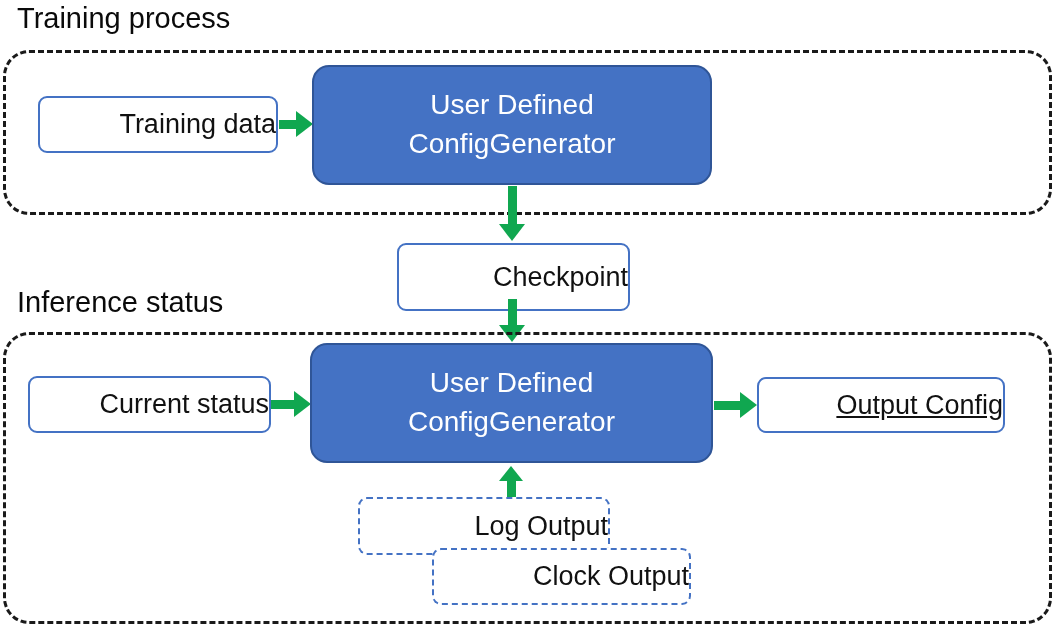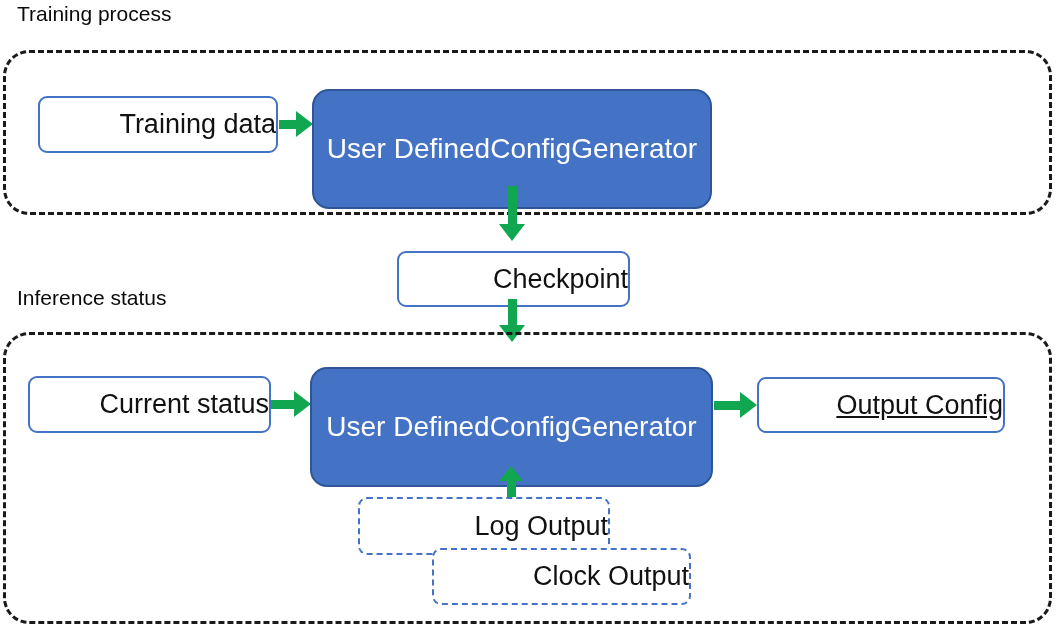--- a/index.html
+++ b/index.html
@@ -10,21 +10,21 @@
   }
   .canvas {
     position: relative;
     width: 1057px;
     height: 631px;
     background: #ffffff;
     overflow: hidden;
   }
   .section-label {
     position: absolute;
-    font-size: 21px;
+    font-size: 29px;
     color: #0a0a0a;
     white-space: nowrap;
   }
   .dash-container {
     position: absolute;
     border: 3px dashed #1a1a1a;
     border-radius: 26px;
     box-sizing: border-box;
     background: transparent;
   }
@@ -44,28 +44,27 @@
   .node.dashed {
     border-style: dashed;
   }
   .bluebox {
     position: absolute;
     box-sizing: border-box;
     background: #4472C4;
     border: 2px solid #2F5597;
     border-radius: 17px;
     display: flex;
-    flex-direction: row;
+    flex-direction: column;
     align-items: center;
     justify-content: center;
     color: #ffffff;
     font-size: 28px;
     line-height: 1.38;
     text-align: center;
-    margin-top: 24px;
   }
   .arrow {
     position: absolute;
     display: flex;
   }
   .arrow .shaft { background: #10A750; }
   .arrow.right { align-items: center; flex-direction: row; }
   .arrow.right .shaft { flex: 1; height: 9px; }
   .arrow.right .head {
     width: 0; height: 0;
@@ -90,21 +89,21 @@
     border-bottom: 15px solid #10A750;
   }
 
   
   #lbl-training   { left: 17px;  top: 2px; }
   #box-training   { left: 3px;   top: 50px;  width: 1049px; height: 165px; }
   #node-training-data { left: 38px; top: 96px;  width: 240px; height: 57px; }
   #gen-training   { left: 312px; top: 65px;  width: 400px; height: 120px; }
   #arrow-r1       { left: 279px; top: 111px; width: 34px;  height: 26px; }
   #arrow-d1       { left: 499px; top: 186px; width: 26px;  height: 55px; }
-  #node-checkpoint{ left: 397px; top: 251px; width: 233px; height: 56px; }
+  #node-checkpoint{ left: 397px; top: 243px; width: 233px; height: 68px; }
   #arrow-d2       { left: 499px; top: 299px; width: 26px;  height: 43px; }
   #lbl-inference  { left: 17px;  top: 286px; }
   #box-inference  { left: 3px;   top: 332px; width: 1049px; height: 292px; }
   #node-current-status { left: 28px; top: 376px; width: 243px; height: 57px; }
   #arrow-r2       { left: 271px; top: 391px; width: 40px;  height: 26px; }
   #gen-inference  { left: 310px; top: 343px; width: 403px; height: 120px; }
   #arrow-r3       { left: 714px; top: 392px; width: 43px;  height: 26px; }
   #node-output-config { left: 757px; top: 377px; width: 248px; height: 56px; text-decoration: underline; }
   #arrow-u1       { left: 498px; top: 466px; width: 26px;  height: 31px; }
   #node-log-trigger   { left: 358px; top: 497px; width: 252px; height: 58px; z-index: 1; }

